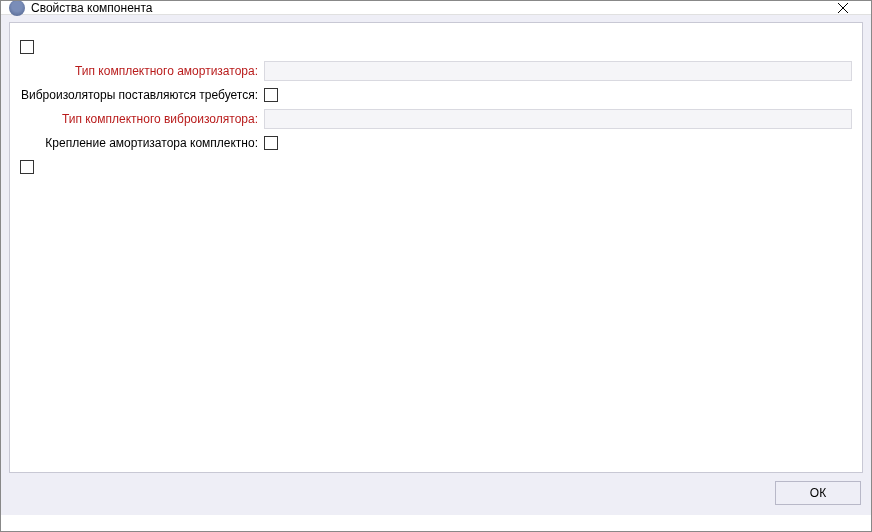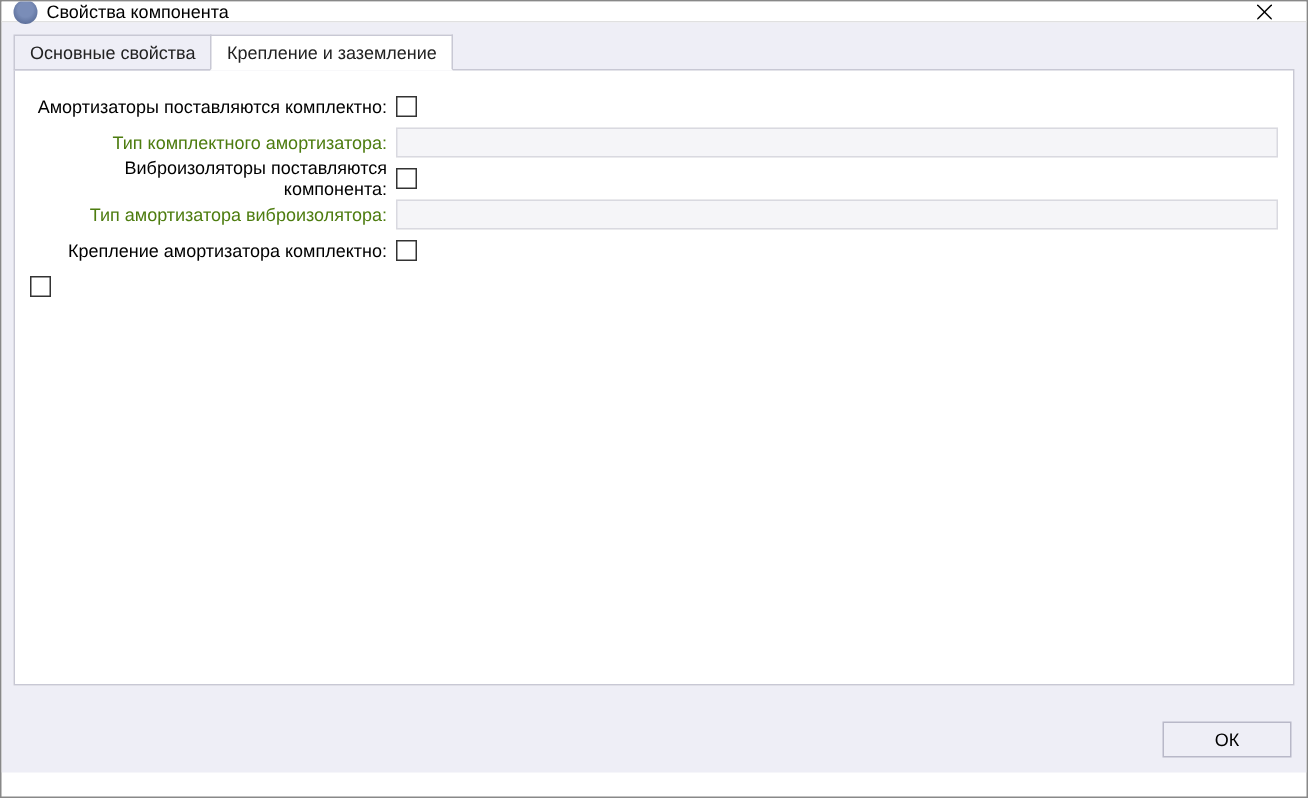--- a/index.html
+++ b/index.html
@@ -92,21 +92,21 @@
       margin-bottom: 0;
     }
     .form-label {
       width: 244px;
       text-align: right;
       padding-right: 6px;
       font-size: 12px;
       color: #000;
     }
     .form-label.disabled {
-      color: #4d7c0f;
+      color: #b91c1c;
     }
     .form-check {
       width: 14px;
       height: 14px;
       border: 1px solid #333;
       background: #fff;
       cursor: pointer;
       flex-shrink: 0;
     }
     .form-text {
@@ -119,21 +119,21 @@
       color: #777;
     }
     .form-text:disabled {
       background: #f5f5f8;
       color: #888;
     }
     .button-bar {
       display: flex;
       justify-content: flex-end;
       gap: 8px;
-      padding: 24px 2px 2px;
+      padding: 8px 2px 2px;
     }
     .btn {
       min-width: 86px;
       height: 24px;
       border: 1px solid #b8b8c8;
       background: #eeeef6;
       font-size: 12px;
       cursor: pointer;
       color: #000;
     }
@@ -146,44 +146,39 @@
   <div class="title-text">Свойства компонента</div>
   <div class="close-btn">
     <svg width="10" height="10" viewBox="0 0 10 10">
       <line x1="0" y1="0" x2="10" y2="10" stroke="currentColor" stroke-width="1"></line>
       <line x1="10" y1="0" x2="0" y2="10" stroke="currentColor" stroke-width="1"></line>
     </svg>
   </div>
 </div>
 
 <div class="content">
-  <div class="tabs-row">
-    <div class="tab inactive">Основные свойства</div>
-    <div class="tab active">Крепление и заземление</div>
-  </div>
 
   <div class="tab-panel">
 
     <div class="form-row">
-      <div class="form-label">Амортизаторы поставляются комплектно:</div>
       <div class="form-check"></div>
     </div>
 
     <div class="form-row">
       <div class="form-label disabled">Тип комплектного амортизатора:</div>
       <input class="form-text" type="text" disabled="" value="" style="">
     </div>
 
     <div class="form-row">
-      <div class="form-label">Виброизоляторы поставляются компонента:</div>
+      <div class="form-label">Виброизоляторы поставляются требуется:</div>
       <div class="form-check"></div>
     </div>
 
     <div class="form-row">
-      <div class="form-label disabled">Тип амортизатора виброизолятора:</div>
+      <div class="form-label disabled">Тип комплектного виброизолятора:</div>
       <input class="form-text" type="text" disabled="" value="" style="">
     </div>
 
     <div class="form-row">
       <div class="form-label">Крепление амортизатора комплектно:</div>
       <div class="form-check"></div>
     </div>
 
     <div class="form-row">
       <div class="form-check"></div>

